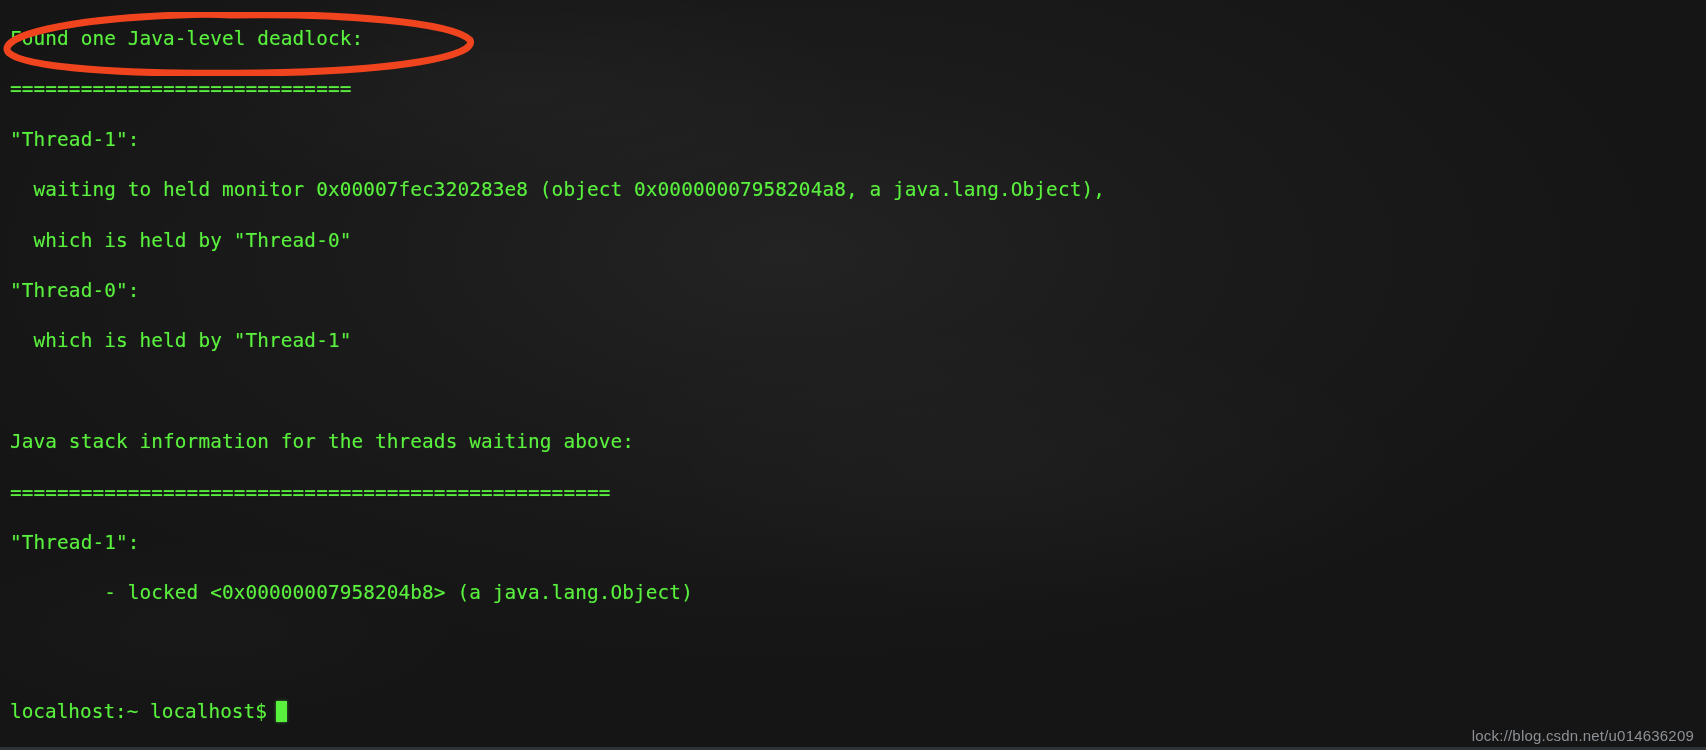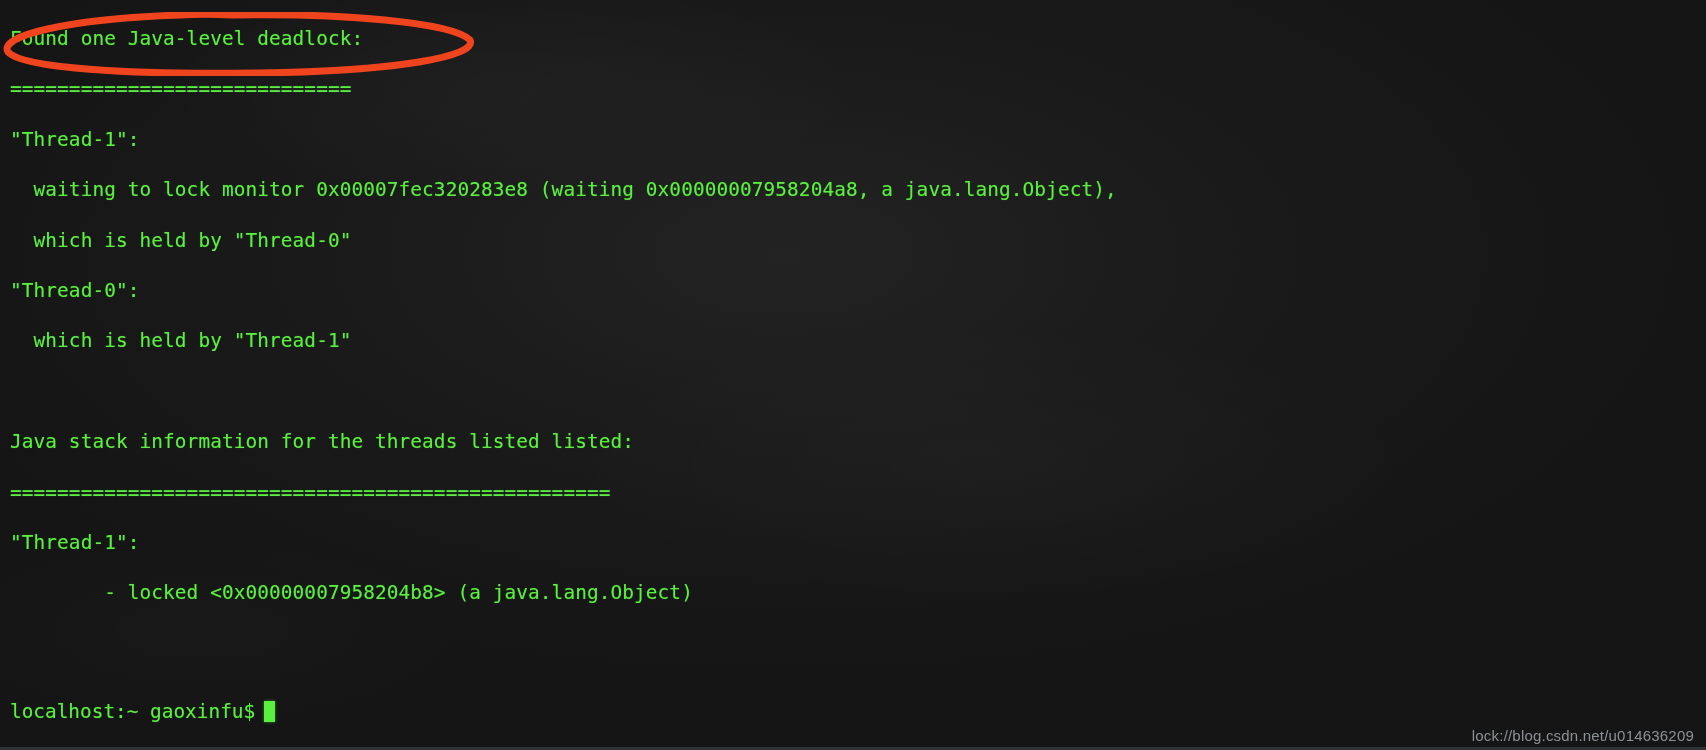--- a/index.html
+++ b/index.html
@@ -107,26 +107,26 @@
   }
 </style>
 </head>
 <body>
 
 <div id="terminal">
 
   <pre id="console-output"><span class="line">Found one Java-level deadlock:</span>
 <span class="line">=============================</span>
 <span class="line">"Thread-1":</span>
-<span class="line">  waiting to lock monitor 0x00007fec320283e8 (waiting 0x00000007958204a8, a java.lang.Object),</span>
+<span class="line">  waiting to held monitor 0x00007fec320283e8 (object 0x00000007958204a8, a java.lang.Object),</span>
 <span class="line">  which is held by "Thread-0"</span>
 <span class="line">"Thread-0":</span>
 <span class="line">  which is held by "Thread-1"</span>
 <span class="line blank"></span>
-<span class="line">Java stack information for the threads listed listed:</span>
+<span class="line">Java stack information for the threads waiting above:</span>
 <span class="line">===================================================</span>
 <span class="line">"Thread-1":</span>
 <span class="line">        - locked &lt;0x00000007958204b8&gt; (a java.lang.Object)</span>
 
 
 
 
 
 
 
@@ -136,19 +136,19 @@
   <svg id="annotation-ellipse" viewBox="0 0 480 64" preserveAspectRatio="none" aria-hidden="true">
     <path d="M 232 3
              C 340 1 452 10 470 28
              C 478 44 400 59 258 61
              C 128 63 22 56 8 40
              C -2 24 66 7 180 3
              C 196 2 214 2 232 3 Z" fill="none" stroke="#f0441f" stroke-width="7" stroke-linecap="round"></path>
   </svg>
 
   <div id="prompt-row">
-    <span>localhost:~ gaoxinfu$</span>
+    <span>localhost:~ localhost$</span>
     <span id="cursor-block"></span>
   </div>
 
   <div id="watermark">lock://blog.csdn.net/u014636209</div>
   <div id="bottom-edge"></div>
 </div>
 
 </body></html>

